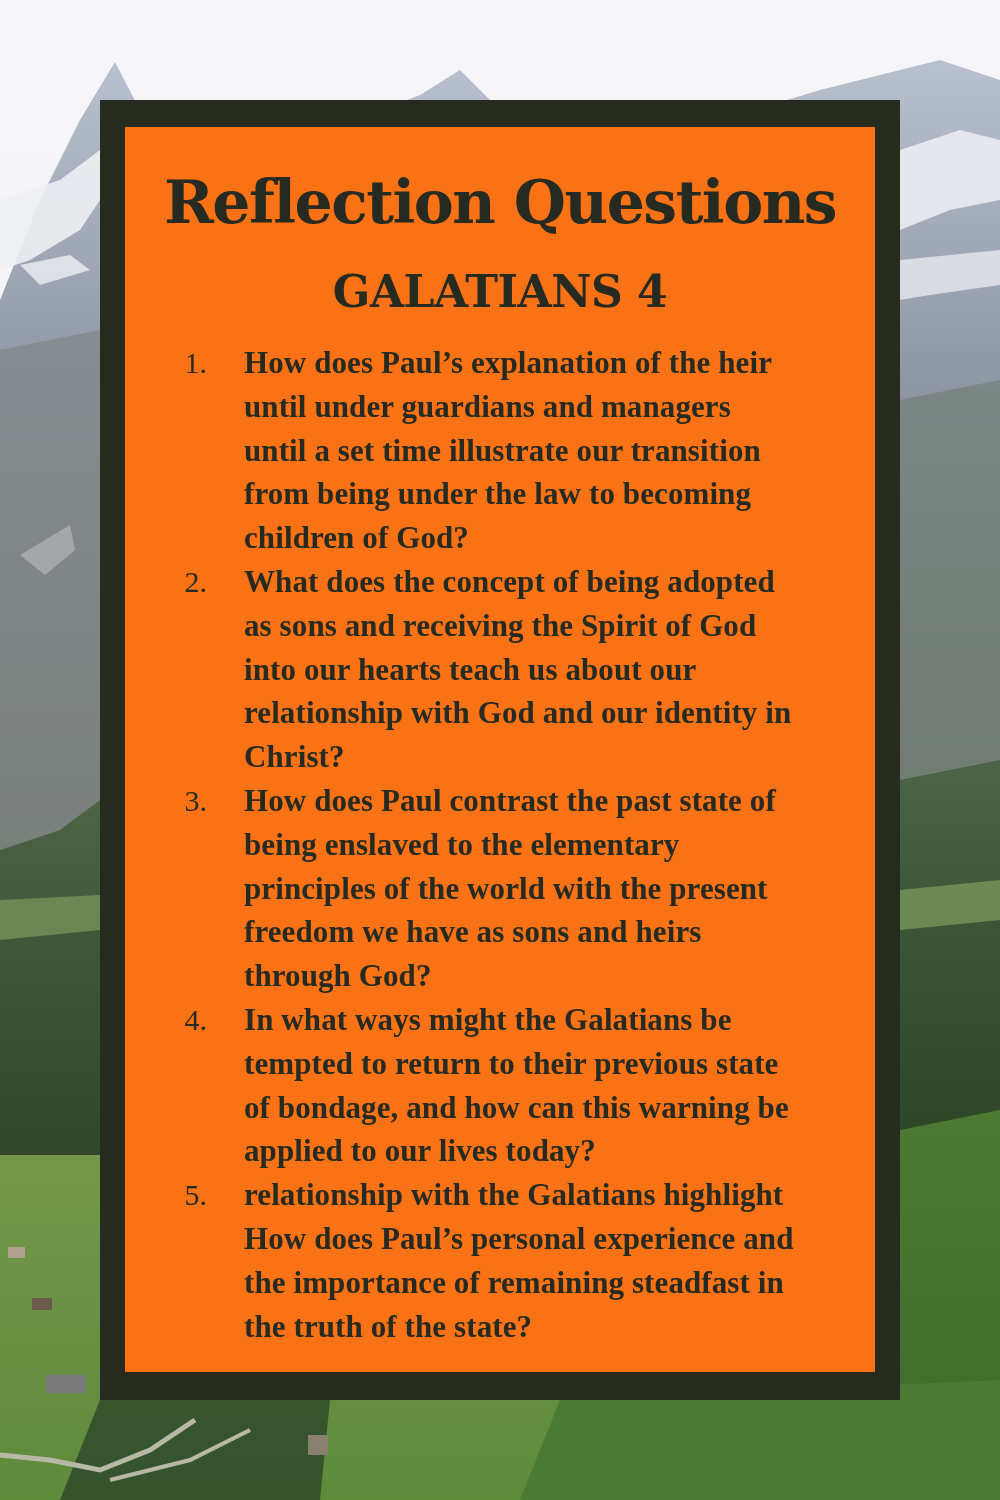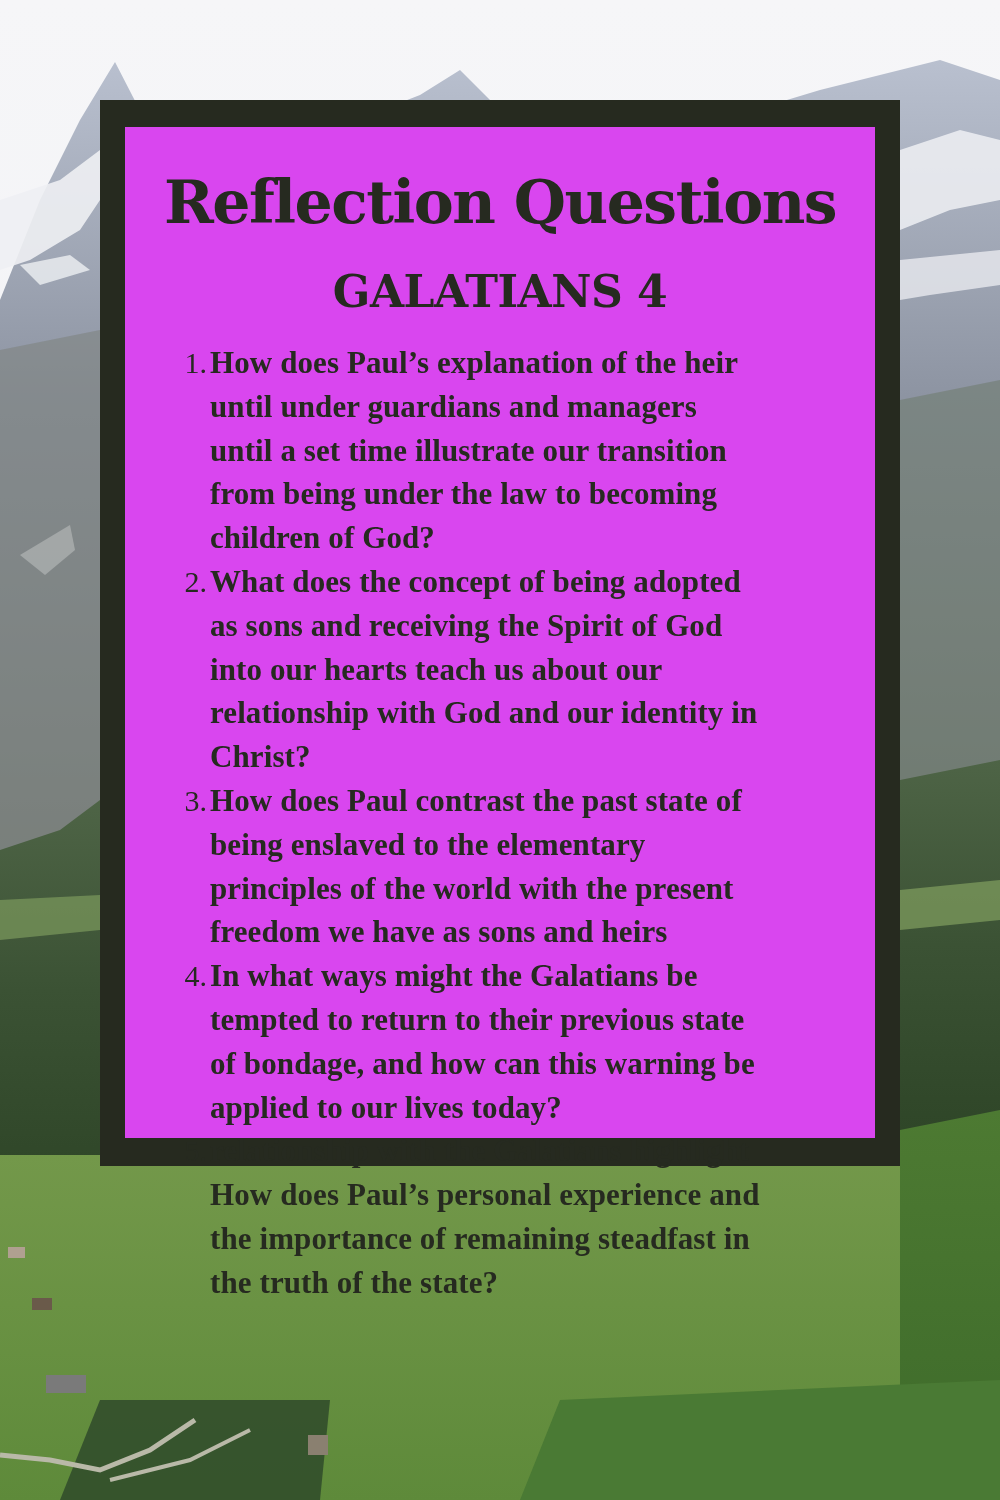--- a/index.html
+++ b/index.html
@@ -2,23 +2,23 @@
 <html><head>
   <meta charset="utf-8">
   <style>
     html, body { margin: 0; padding: 0; }
     body {
       width: 1000px; height: 1500px; position: relative; overflow: hidden;
       font-family: "DejaVu Serif", "Liberation Serif", serif;
     }
     .bg { position: absolute; inset: 0; width: 1000px; height: 1500px; }
     .frame {
-      position: absolute; left: 100px; top: 100px; width: 800px; height: 1066px;
+      position: absolute; left: 100px; top: 100px; width: 800px; height: 1300px;
       box-sizing: border-box; border: 25px solid #262a1f; border-top-width: 27px; border-bottom-width: 28px;
-      background: #d946ef;
+      background: #f97316;
     }
     .title {
       position: absolute; left: 0; right: 0; text-align: center;
       font-family: "DejaVu Serif", "Liberation Serif", serif;
       font-weight: bold; color: #262a20; margin: 0;
       white-space: nowrap;
     }
     .title.l1 { top: 40px; font-size: 60px; letter-spacing: -1.5px; line-height: 70px; }
     .title.l2 { top: 130px; font-size: 44px; letter-spacing: -0.5px; line-height: 70px; }
     .qlist { position: absolute; left: 0; top: 214px; width: 750px; margin: 0; padding: 0; list-style: none; }
@@ -26,20 +26,21 @@
     .qnum {
       position: absolute; left: 40px; width: 42px; text-align: right;
       font-family: "Liberation Serif", "DejaVu Serif", serif;
       font-weight: normal; font-size: 30px; color: #262a20; line-height: 44px;
     }
     .qline {
       display: block; white-space: nowrap;
       font-family: "Liberation Serif", "DejaVu Serif", serif;
       font-weight: bold; font-size: 31px; color: #262a20; line-height: 43.8px;
       letter-spacing: 0.1px;
+      margin-left: 34px;
     }
   </style>
 </head>
 <body>
 
 <svg class="bg" viewBox="0 0 1000 1500" preserveAspectRatio="none" xmlns="http://www.w3.org/2000/svg">
   <defs>
     <linearGradient id="sky" x1="0" y1="0" x2="0" y2="1">
       <stop offset="0" stop-color="#f6f6f8"></stop>
       <stop offset="1" stop-color="#eceef3"></stop>
@@ -114,20 +115,21 @@
       <span class="qline">into our hearts teach us about our</span>
       <span class="qline">relationship with God and our identity in</span>
       <span class="qline">Christ?</span>
     </li>
     <li class="qitem">
       <span class="qnum">3.</span>
       <span class="qline">How does Paul contrast the past state of</span>
       <span class="qline">being enslaved to the elementary</span>
       <span class="qline">principles of the world with the present</span>
       <span class="qline">freedom we have as sons and heirs</span>
+      <span class="qline">through God?</span>
     </li>
     <li class="qitem">
       <span class="qnum">4.</span>
       <span class="qline">In what ways might the Galatians be</span>
       <span class="qline">tempted to return to their previous state</span>
       <span class="qline">of bondage, and how can this warning be</span>
       <span class="qline">applied to our lives today?</span>
     </li>
     <li class="qitem">
       <span class="qnum">5.</span>

